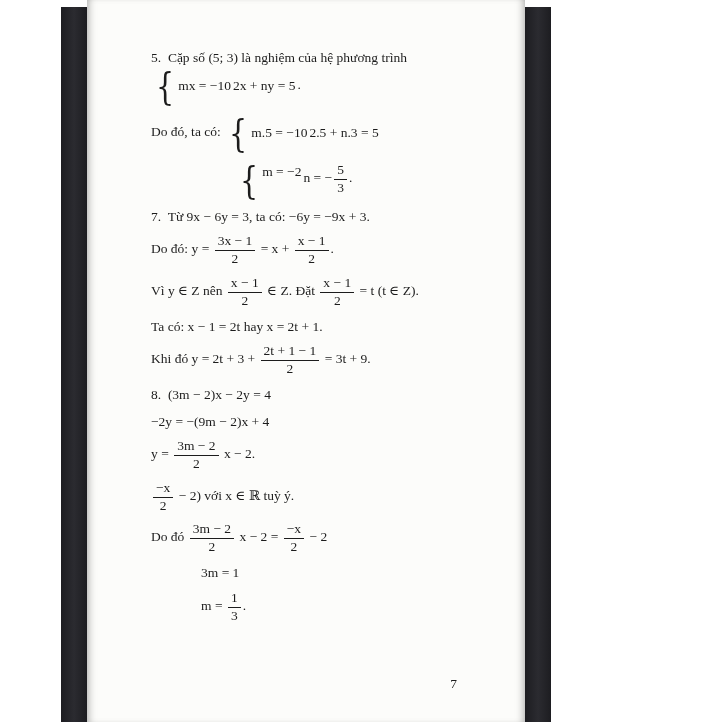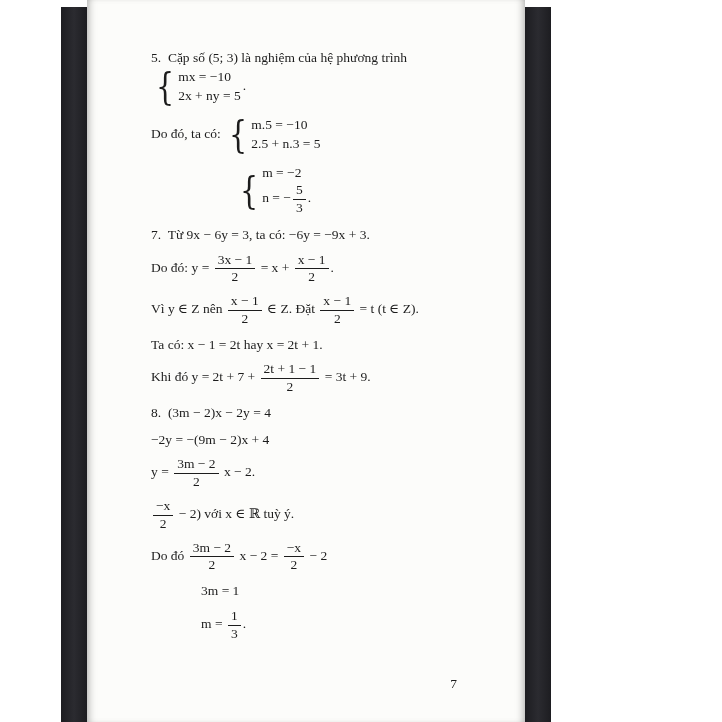--- a/index.html
+++ b/index.html
@@ -42,21 +42,21 @@
   .cases {
     display:inline-flex; align-items:center;
     vertical-align:middle; margin:1px 2px;
   }
   .cases .brace {
     font-size:38px; line-height:0.95;
     font-family:"DejaVu Serif",serif;
     transform:scaleX(0.75);
     margin-right:1px;
   }
-  .cases .rows { display:inline-flex; flex-direction:column; gap:2px; text-align:left; }
+  .cases .rows { display:inline-flex; gap:2px; text-align:left; }
   .cases .row  { white-space:nowrap; }
   .page-number {
     position:absolute; bottom:30px; right:68px;
     font-size:13.5px;
   }
 </style>
 </head>
 <body>
 
 <div class="screen">
@@ -97,21 +97,21 @@
             <span class="den">2</span>
           </span><span>.</span></div>
         <div class="line ind1"><span>Vì y ∈ Z nên </span><span class="frac">
             <span class="num">x − 1</span>
             <span class="den">2</span>
           </span><span> ∈ Z. Đặt </span><span class="frac">
             <span class="num">x − 1</span>
             <span class="den">2</span>
           </span><span> = t (t ∈ Z).</span></div>
         <div class="line ind1"><span>Ta có: x − 1 = 2t hay x = 2t + 1.</span></div>
-        <div class="line ind1"><span>Khi đó y = 2t + 7 + </span><span class="frac">
+        <div class="line ind1"><span>Khi đó y = 2t + 3 + </span><span class="frac">
             <span class="num">2t + 1 − 1</span>
             <span class="den">2</span>
           </span><span> = 3t + 9.</span></div>
         <div class="line ind0"><span>8.&nbsp; (3m − 2)x − 2y = 4</span></div>
         <div class="line ind1"><span>−2y = −(9m − 2)x + 4</span></div>
         <div class="line ind1"><span>y = </span><span class="frac">
             <span class="num">3m − 2</span>
             <span class="den">2</span>
           </span><span> x − 2.</span></div>
         <div class="line ind1"><span class="frac">

